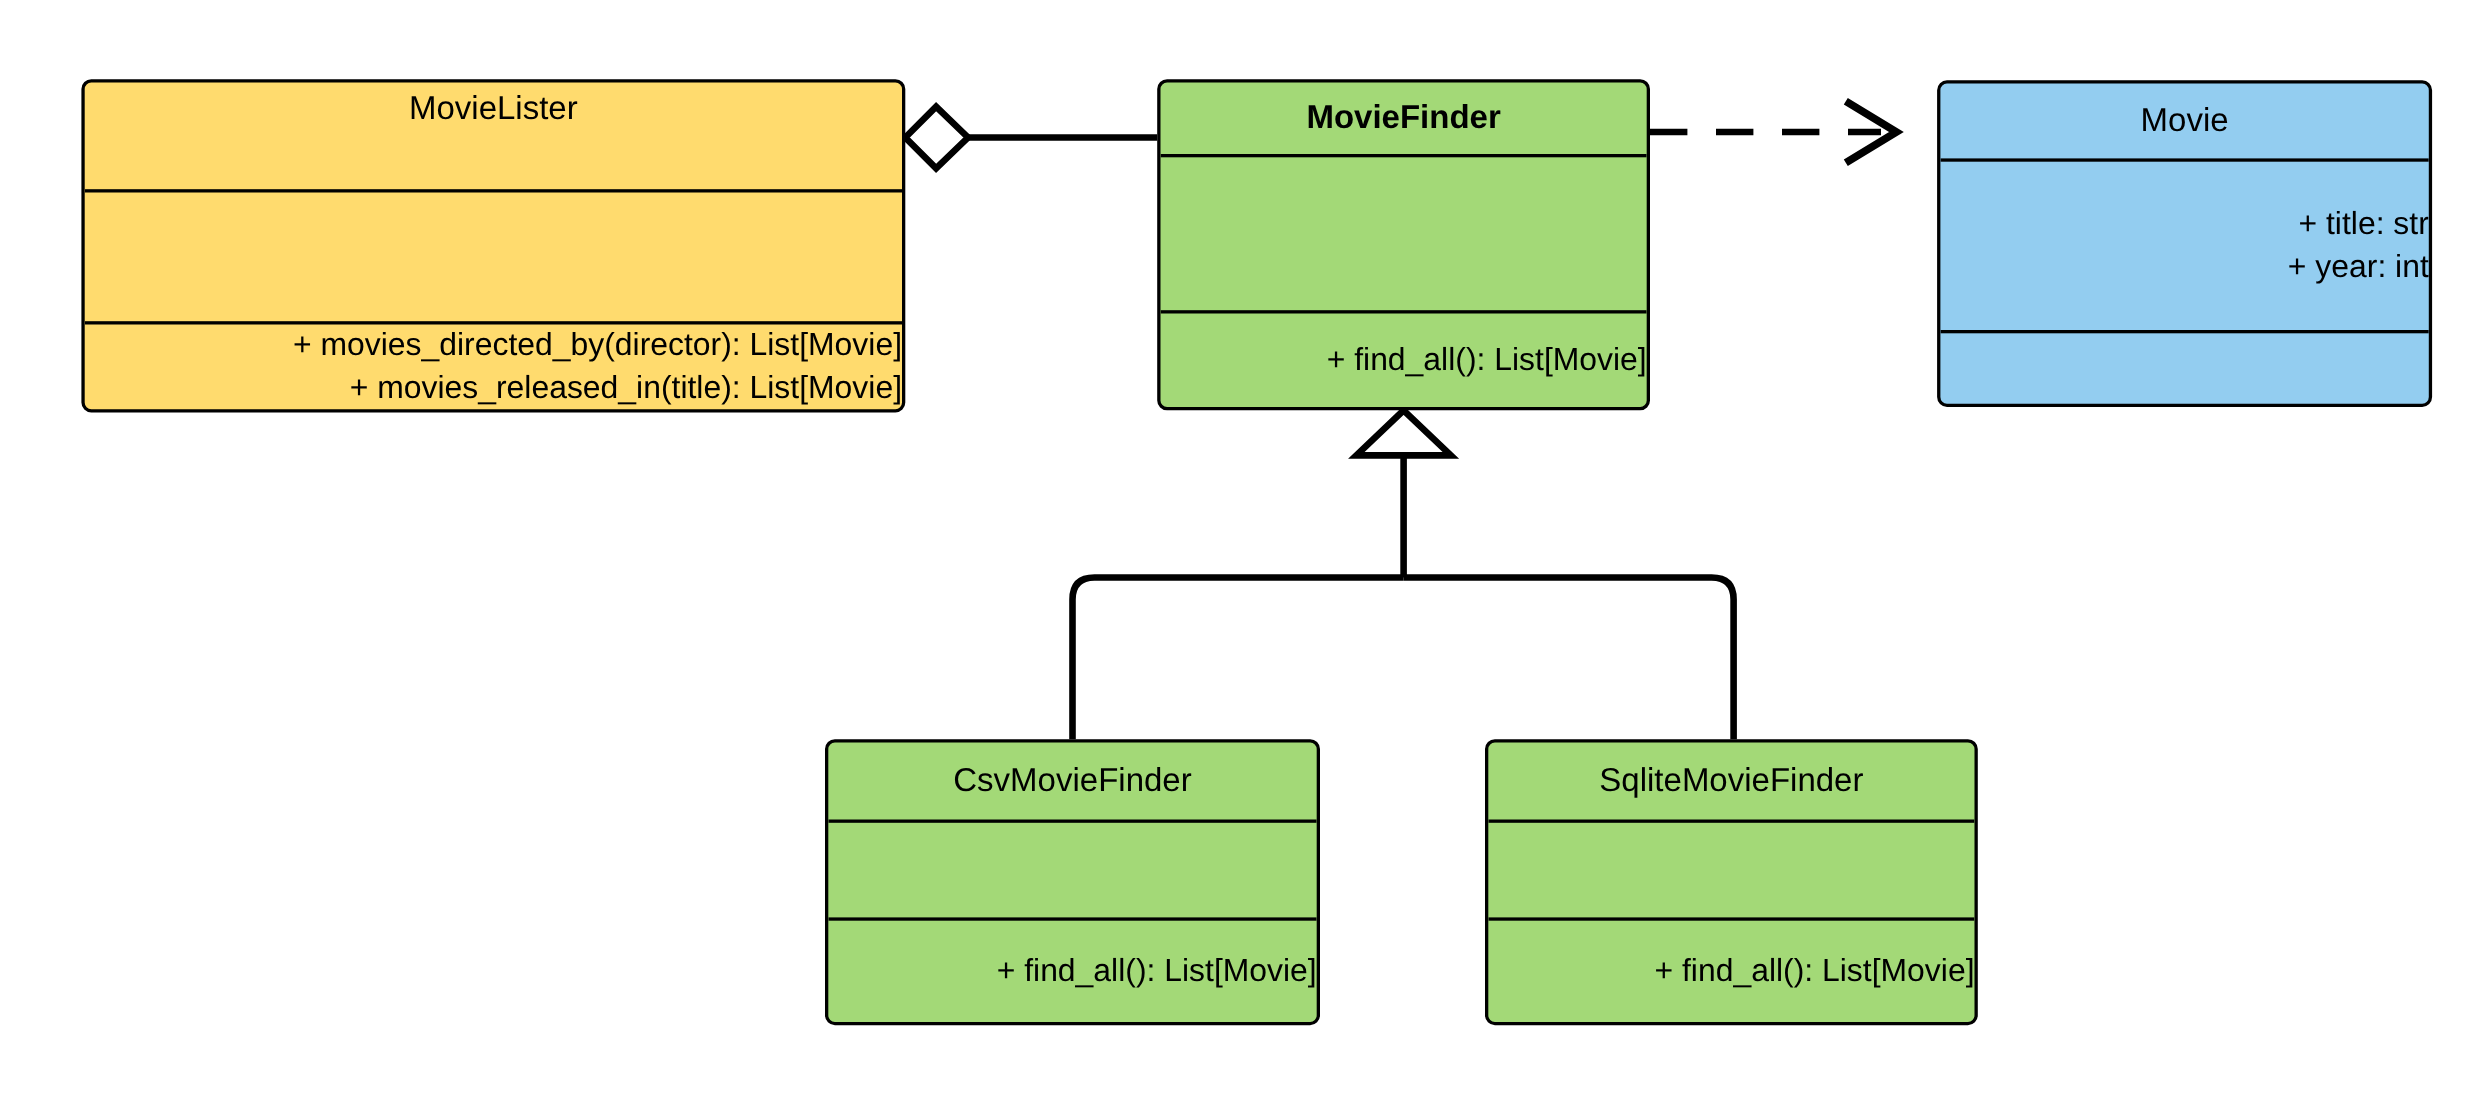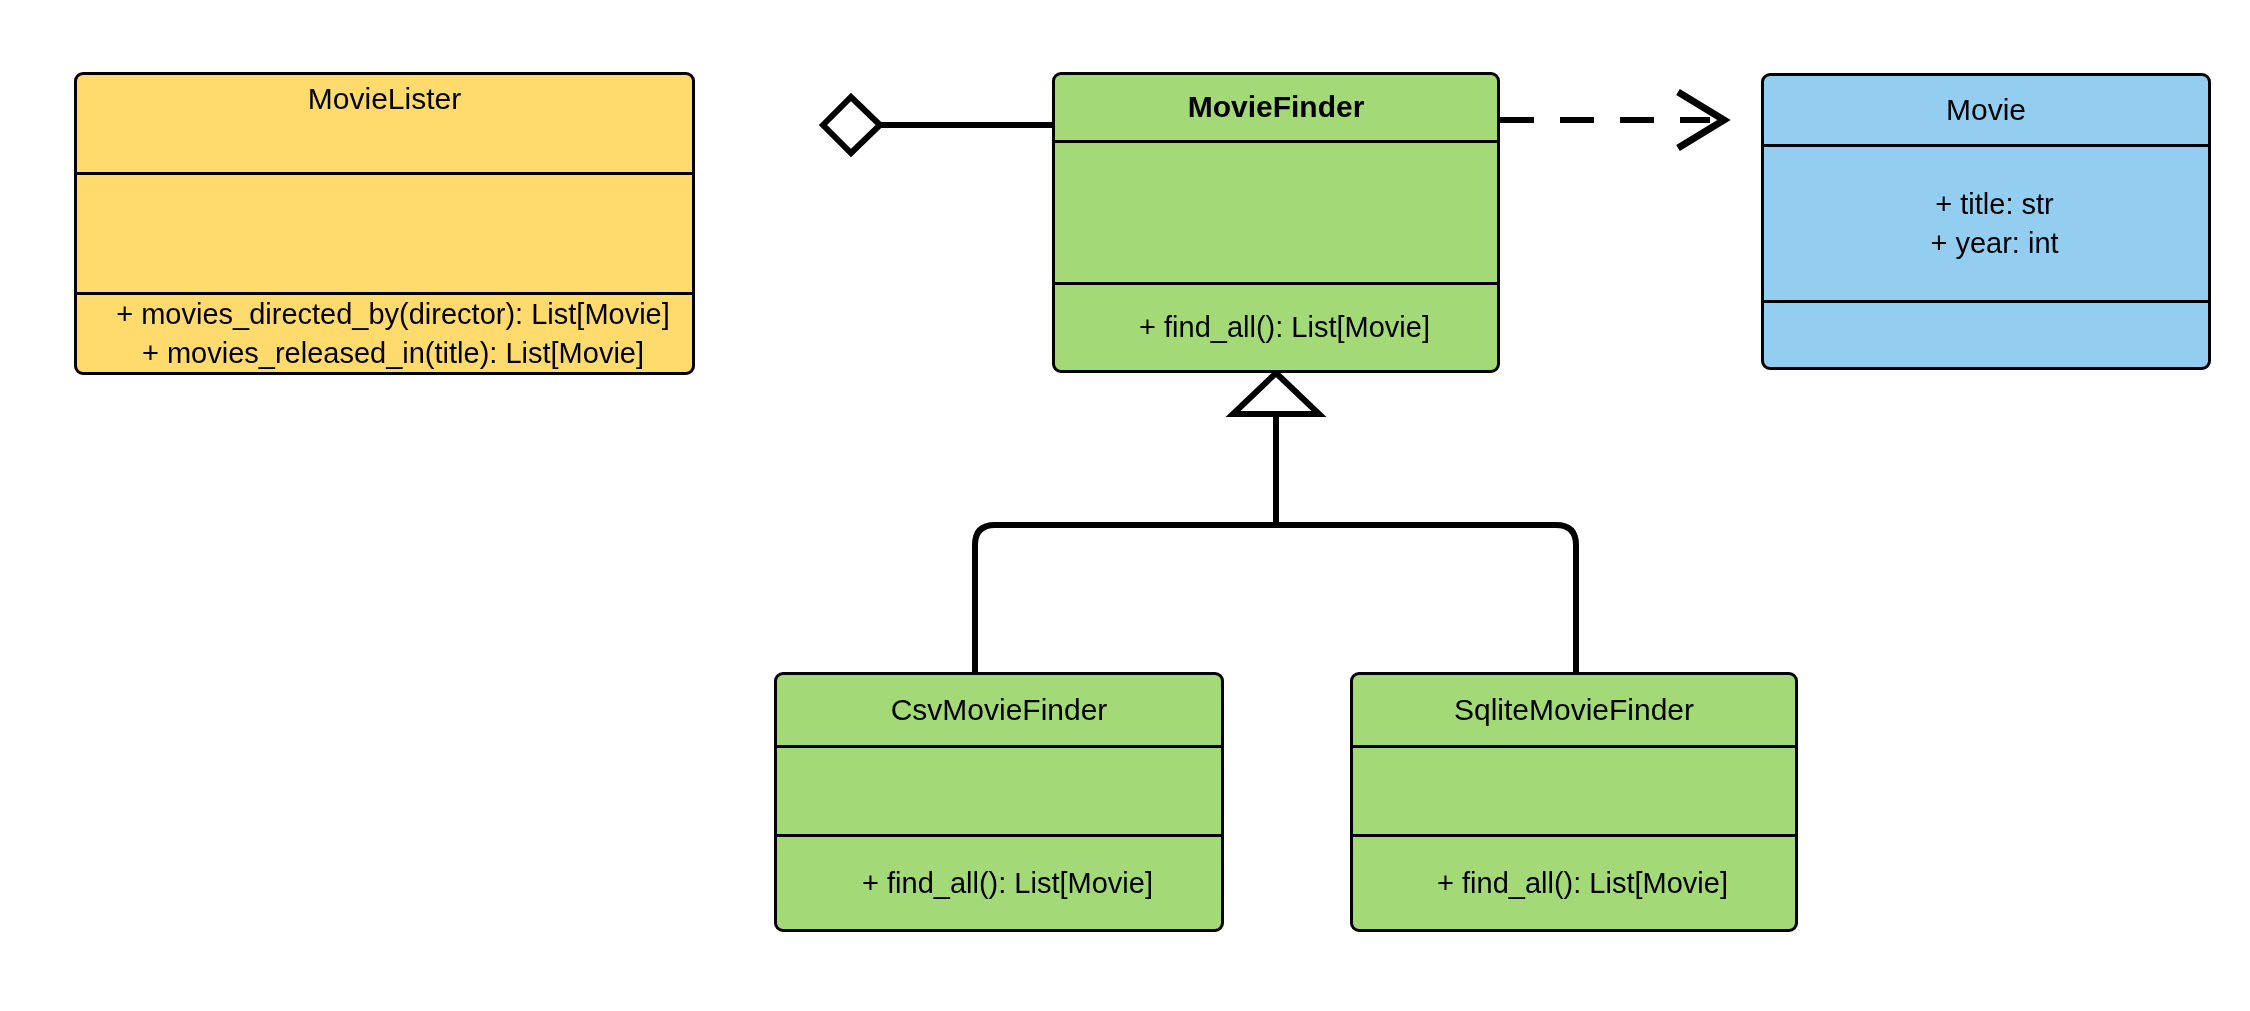--- a/index.html
+++ b/index.html
@@ -47,21 +47,21 @@
     border-top: 3px solid #000000;
   }
   .class-name {
     text-align: center;
     font-size: 30px;
     color: #000000;
     line-height: 1.15;
     white-space: nowrap;
   }
   .member-line {
-    text-align: center;
+    text-align: right;
     font-size: 29px;
     color: #000000;
     line-height: 1.32;
     white-space: nowrap;
     padding-left: 17px;
   }
   .member-list {
     display: flex;
     flex-direction: column;
     justify-content: center;
@@ -89,21 +89,21 @@
       <line x1="1276" y1="414" x2="1276" y2="525" stroke="#000000" stroke-width="6"></line>
 
       <path d="M 1276 525 L 995 525 Q 975 525 975 545 L 975 672" fill="none" stroke="#000000" stroke-width="6" stroke-linecap="butt"></path>
 
       <path d="M 1276 525 L 1556 525 Q 1576 525 1576 545 L 1576 672" fill="none" stroke="#000000" stroke-width="6" stroke-linecap="butt"></path>
 
       <polygon points="1276,373 1319,414 1233,414" fill="#ffffff" stroke="#000000" stroke-width="6" stroke-linejoin="miter"></polygon>
     </g>
   </svg>
 
-  <div class="uml-class" style="left: 74px; top: 72px; width: 621px; height: 303px; background: rgb(255, 219, 110); border-color: rgb(0, 0, 0); gap: 48px;">
+  <div class="uml-class" style="left: 74px; top: 72px; width: 749px; height: 303px; background: rgb(255, 219, 110); border-color: rgb(0, 0, 0); gap: 48px;">
     <div class="compartment" style="height:65px;">
       <div class="class-name">MovieLister</div>
     </div>
     <div class="compartment divided" style="height: 95px; border-top-color: rgb(0, 0, 0);">
       <div class="member-list"></div>
     </div>
     <div class="compartment divided member-list" style="flex: 1 1 auto; border-top-color: rgb(0, 0, 0);">
       <div class="member-line">+ movies_directed_by(director): List[Movie]</div>
       <div class="member-line">+ movies_released_in(title): List[Movie]</div>
     </div>
@@ -127,21 +127,21 @@
     </div>
     <div class="compartment divided member-list" style="height: 156px; border-top-color: rgb(0, 0, 0);">
       <div class="member-line">+ title: str</div>
       <div class="member-line">+ year: int</div>
     </div>
     <div class="compartment divided" style="flex: 1 1 auto; border-top-color: rgb(0, 0, 0);">
       <div class="member-list"></div>
     </div>
   </div>
 
-  <div class="uml-class" style="left: 774px; top: 672px; width: 450px; height: 260px; background: rgb(163, 217, 119); border-color: rgb(0, 0, 0);">
+  <div class="uml-class" style="left: 750px; top: 672px; width: 450px; height: 260px; background: rgb(163, 217, 119); border-color: rgb(0, 0, 0);">
     <div class="compartment" style="height:70px;">
       <div class="class-name">CsvMovieFinder</div>
     </div>
     <div class="compartment divided" style="height: 89px; border-top-color: rgb(0, 0, 0);">
       <div class="member-list"></div>
     </div>
     <div class="compartment divided member-list" style="flex: 1 1 auto; border-top-color: rgb(0, 0, 0);">
       <div class="member-line">+ find_all(): List[Movie]</div>
     </div>
   </div>

